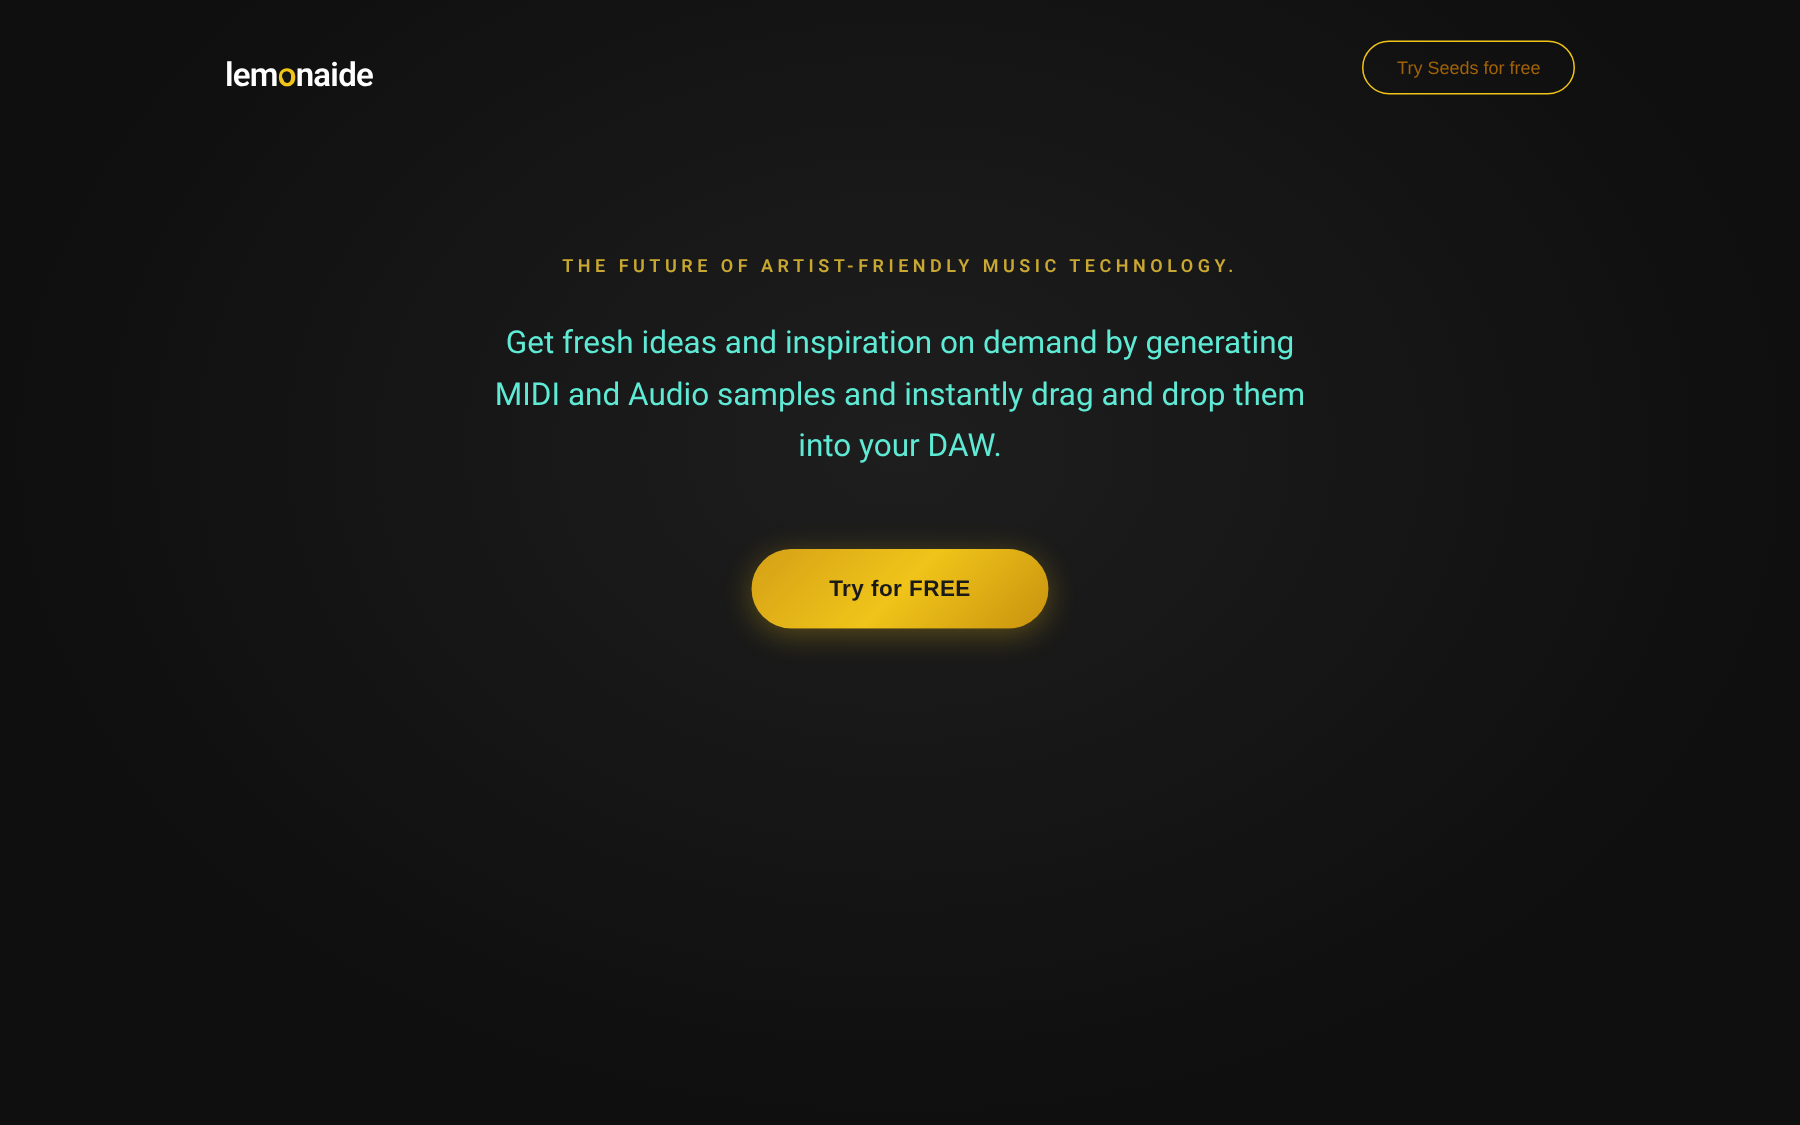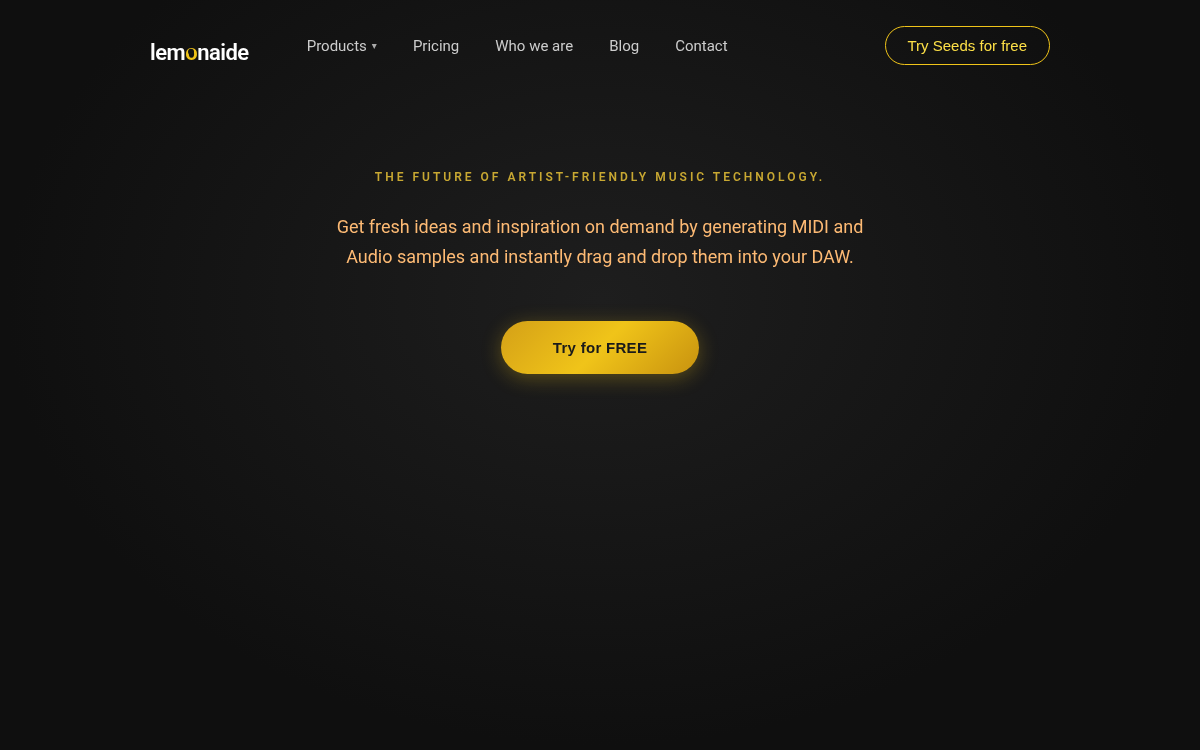--- a/index.html
+++ b/index.html
@@ -90,24 +90,24 @@
 
     .nav-link .chevron {
       font-size: 10px;
       color: #aaa;
     }
 
     .nav-cta {
       margin-left: auto;
       background: transparent;
       border: 1.5px solid #f0c419;
-      color: #fde047;
+      color: #a16207;
       padding: 10px 22px;
       border-radius: 25px;
-      font-size: 15px;
+      font-size: 12px;
       font-weight: 500;
       cursor: pointer;
       white-space: nowrap;
       transition: background 0.2s, color 0.2s;
     }
 
     main {
       position: relative;
       z-index: 5;
       display: flex;
@@ -130,23 +130,23 @@
     .headline {
       font-size: 72px;
       font-weight: 700;
       line-height: 1.1;
       color: #e8e8e8;
       max-width: 800px;
       margin-bottom: 32px;
     }
 
     .subheadline {
-      font-size: 18px;
+      font-size: 21px;
       font-weight: 400;
-      color: #fdba74;
+      color: #5eead4;
       max-width: 560px;
       line-height: 1.65;
       margin-bottom: 50px;
     }
 
     .cta-button {
       background: linear-gradient(135deg, #d4a017 0%, #f0c419 50%, #c8920f 100%);
       color: #1a1a1a;
       border: none;
       padding: 18px 52px;
@@ -168,38 +168,20 @@
       <span class="logo-text">
         lem<span class="lemon-o" style="display:inline-flex;align-items:center;">
           <span style="position:relative;display:inline-block;">
             o
             <span style="position:absolute;top:50%;left:50%;transform:translate(-50%,-55%);width:6px;height:6px;background:#141414;border-radius:50%;"></span>
           </span>
         </span>naide
       </span>
     </a>
 
-    <div class="nav-links">
-      <a class="nav-link" href="#">
-        <span>Products</span>
-        <span class="chevron">▾</span>
-      </a>
-      <a class="nav-link" href="#">
-        <span>Pricing</span>
-      </a>
-      <a class="nav-link" href="#">
-        <span>Who we are</span>
-      </a>
-      <a class="nav-link" href="#">
-        <span>Blog</span>
-      </a>
-      <a class="nav-link" href="#">
-        <span>Contact</span>
-      </a>
-    </div>
 
     <button class="nav-cta">Try Seeds for free</button>
   </div>
 </nav>
 
 <main>
   <p class="tagline">THE FUTURE OF ARTIST-FRIENDLY MUSIC TECHNOLOGY.</p>
 
 
   <p class="subheadline">Get fresh ideas and inspiration on demand by generating MIDI and Audio samples and instantly drag and drop them into your DAW.</p>

